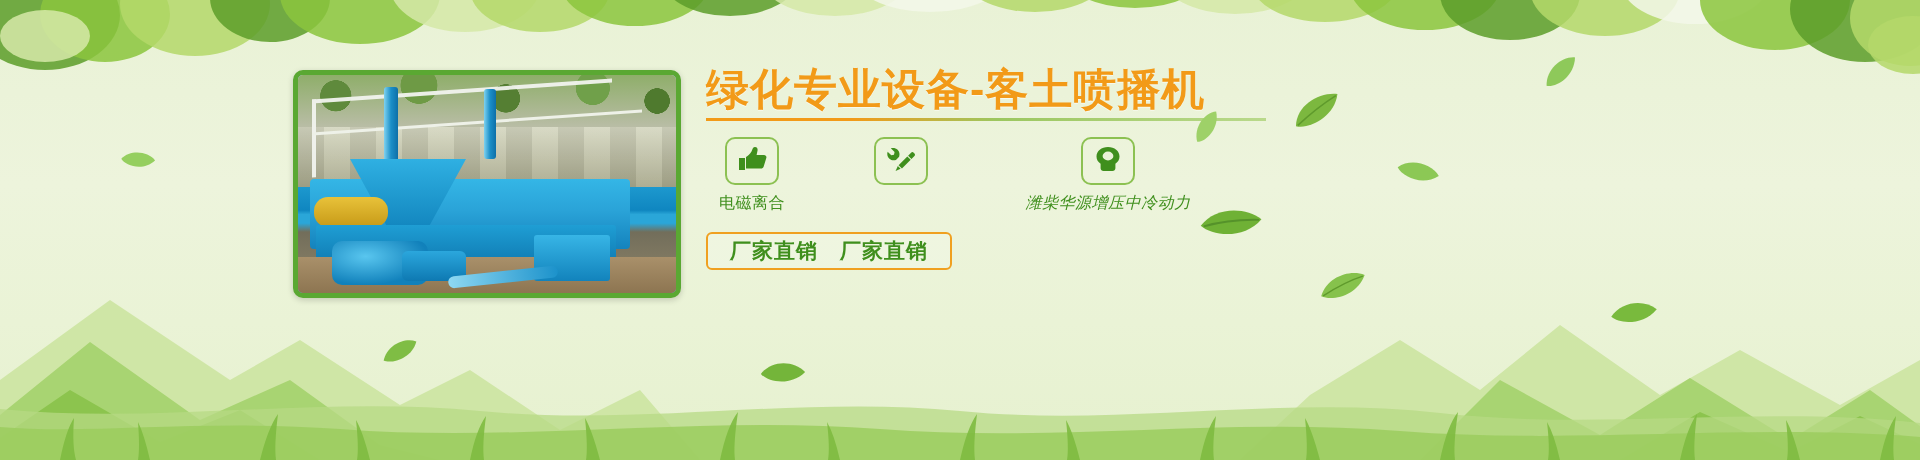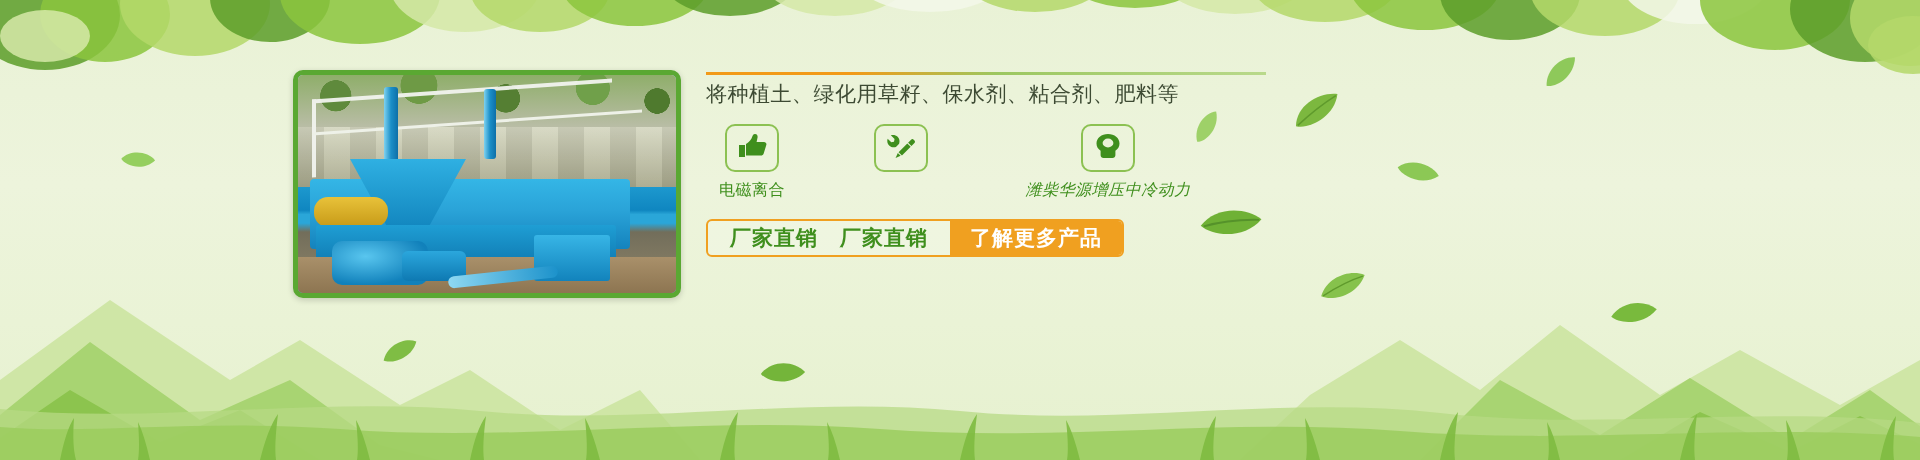--- a/index.html
+++ b/index.html
@@ -238,24 +238,24 @@
       <div class="ph-ground"></div>
       <div class="ph-motor"></div>
       <div class="ph-motor2"></div>
       <div class="ph-box"></div>
       <div class="ph-nozzle"></div>
     </div>
   </div>
 
   <div class="content">
 
+    <div class="title">绿化专业设备-客土喷播机</div>
 
     <div class="title-rule"></div>
 
-    <div class="subtitle">将种植土、绿化用草籽、保水剂、粘合剂、肥料等</div>
 
     
     <div class="features">
 
       <div class="feature f1">
         <div class="icon-box">
           <span>
             <svg width="30" height="28" viewBox="0 0 30 28">
               <path d="M2 13 h6 v12 H2 z" fill="#3f8f1d"></path>
               <path d="M9 12 c2-1 4-3 5.5-5.5 C15.5 4 16 2 18 2 c2.4 0 3 2 2.4 4.2 L19.6 10 H27 c1.7 0 2.8 1.4 2.3 3 l-2.6 8.4 c-.4 1.3-1.5 2.1-2.8 2.1 H9 z" fill="#3f8f1d"></path>
@@ -291,21 +291,20 @@
       </div>
 
     </div>
 
     
     <div class="cta">
       <div class="cta-slogan">
         <span>厂家直销</span>
         <span>厂家直销</span>
       </div>
-      <button class="cta-button">了解更多产品</button>
     </div>
 
   </div>
 
   <div class="leaf" style="left:1290px; top:96px; transform:rotate(-20deg);">
     <svg width="54" height="30" viewBox="0 0 54 30">
       <path d="M2 22 C10 2 36 -2 52 6 C42 26 14 30 2 22 z" fill="#7cb83f"></path>
       <path d="M4 22 C18 16 36 10 50 7" stroke="#5f9a2c" stroke-width="1.6" fill="none"></path>
     </svg>
   </div>

